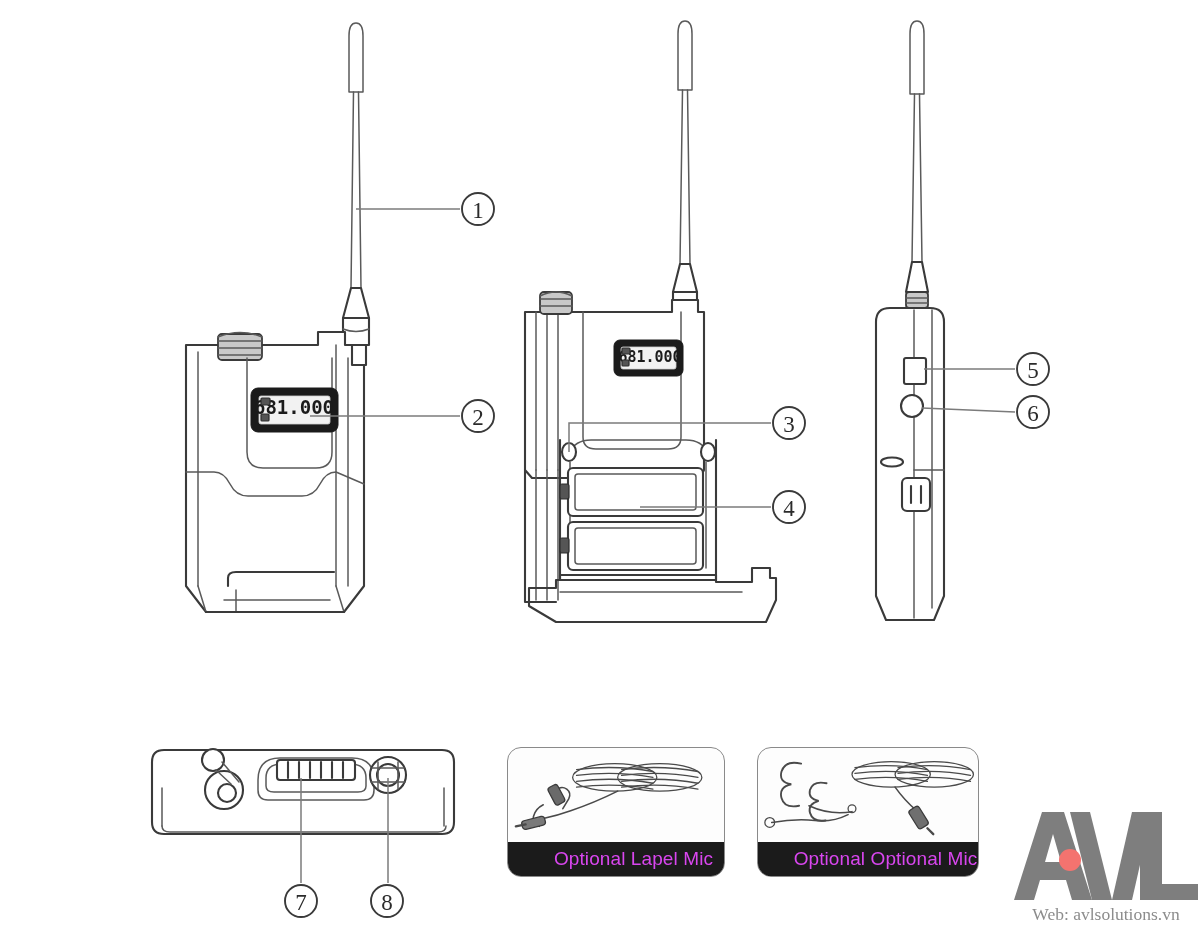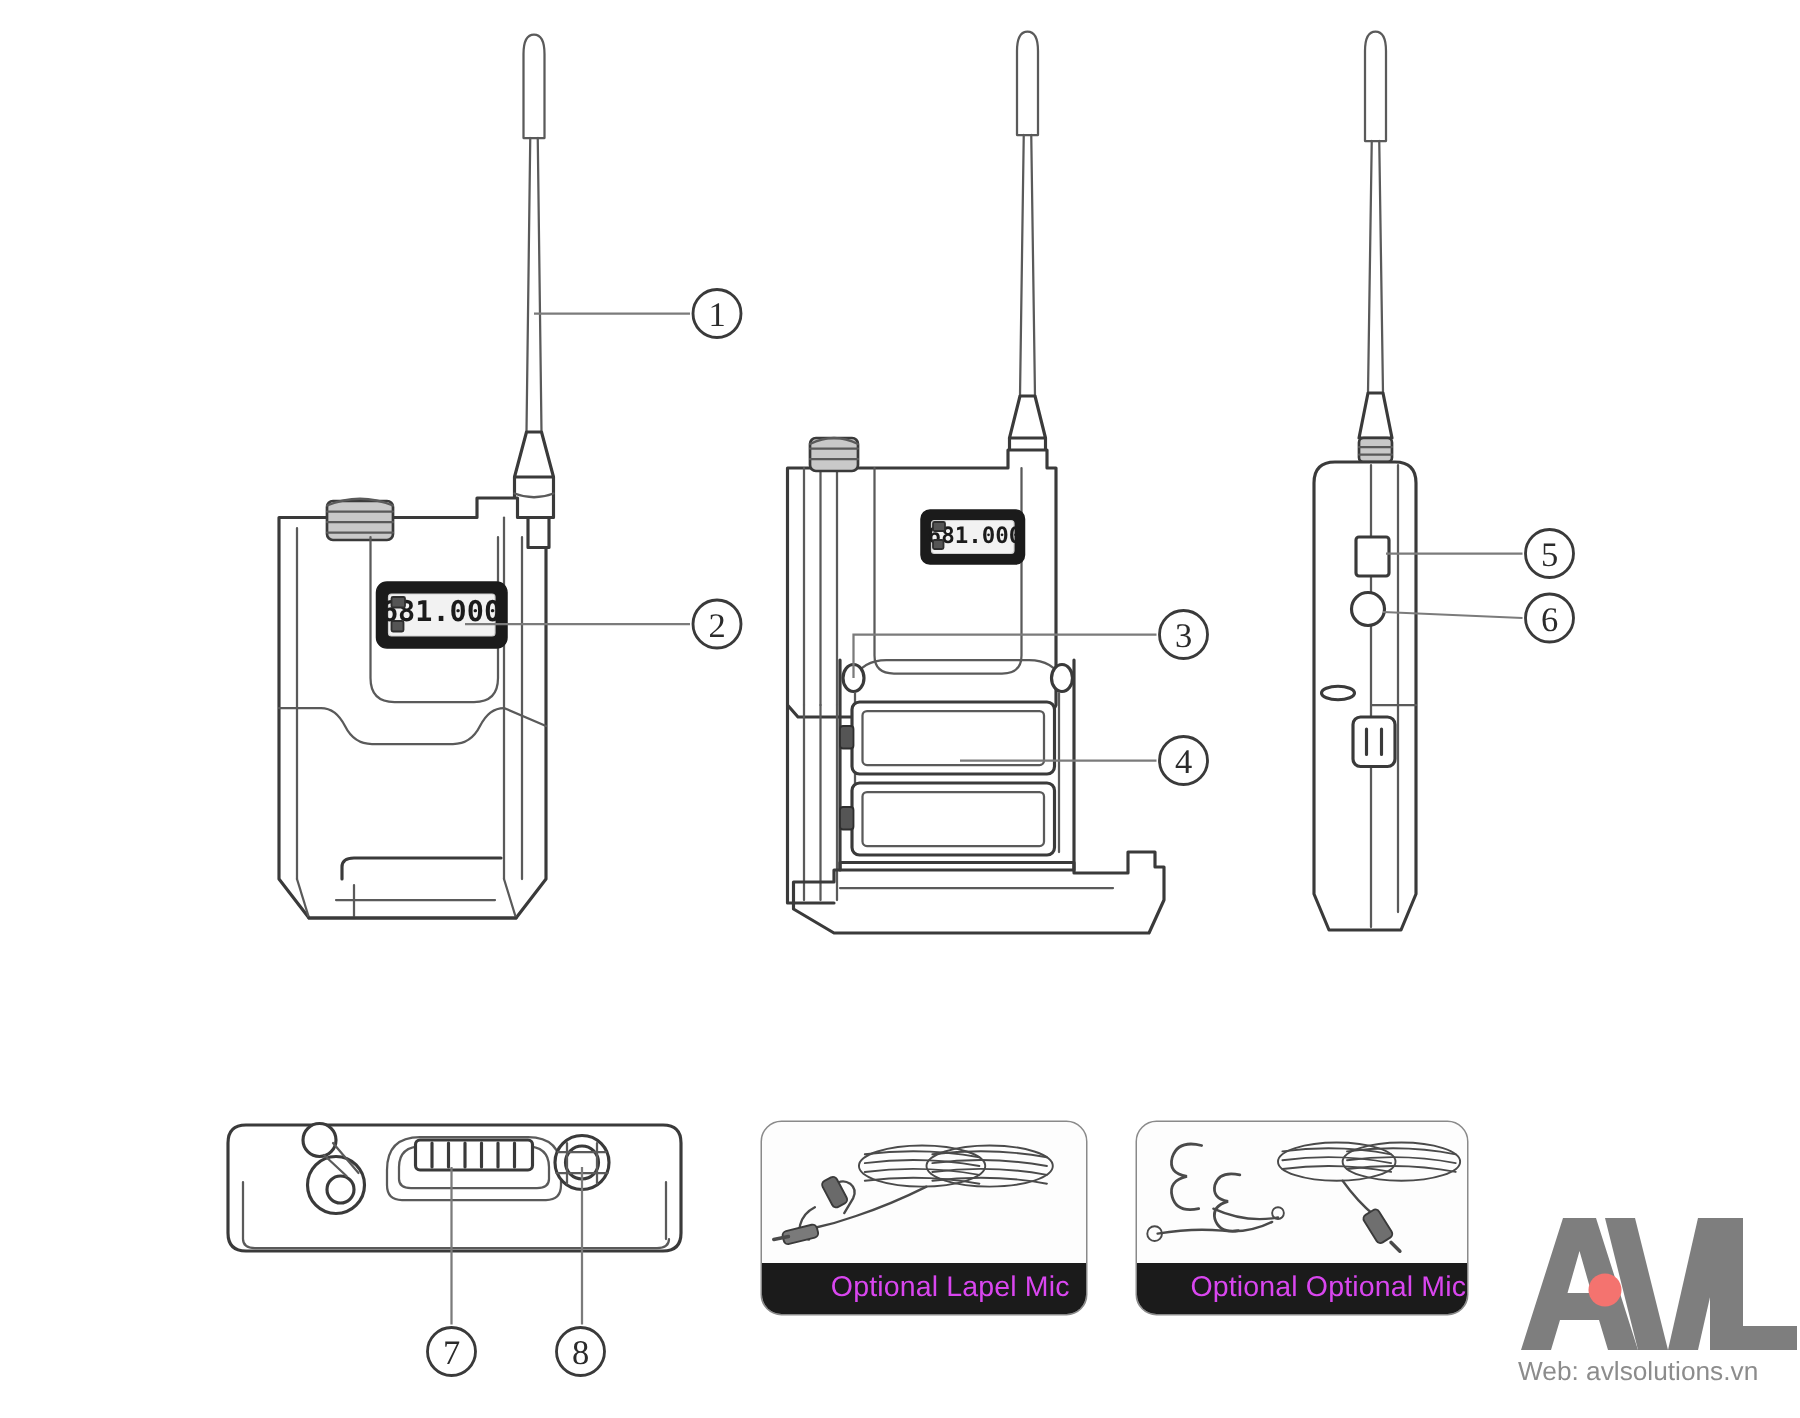--- a/index.html
+++ b/index.html
@@ -51,23 +51,24 @@
     display:flex;align-items:center;justify-content:center;padding-left:35px;
   }
   #logo-wrap{
     position:absolute;
     left:1012px;top:800px;
     width:188px;height:145px;
   }
   #logo-mark{position:absolute;left:0;top:0;width:188px;height:110px;}
   #logo-web{
     position:absolute;left:0;top:104px;width:188px;
+    text-align:center;
     color:#8c8c8c;
     font-size:17.5px;
-    font-family:Liberation Sans, sans-serif;
+    font-family:Liberation Serif, serif;
     white-space:nowrap;
   }
 </style>
 </head>
 <body>
 
 <div id="stage">
 
   <svg id="diagram" viewBox="0 0 1200 945">
     <defs>

